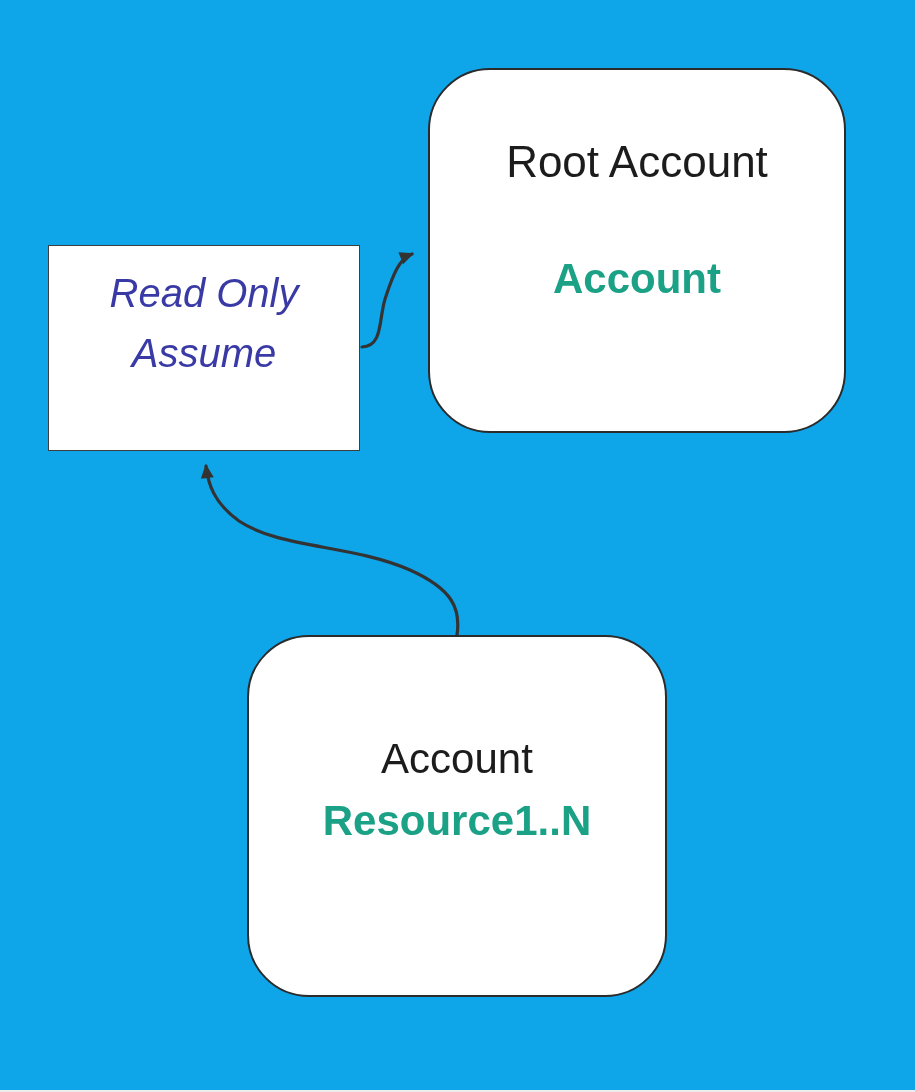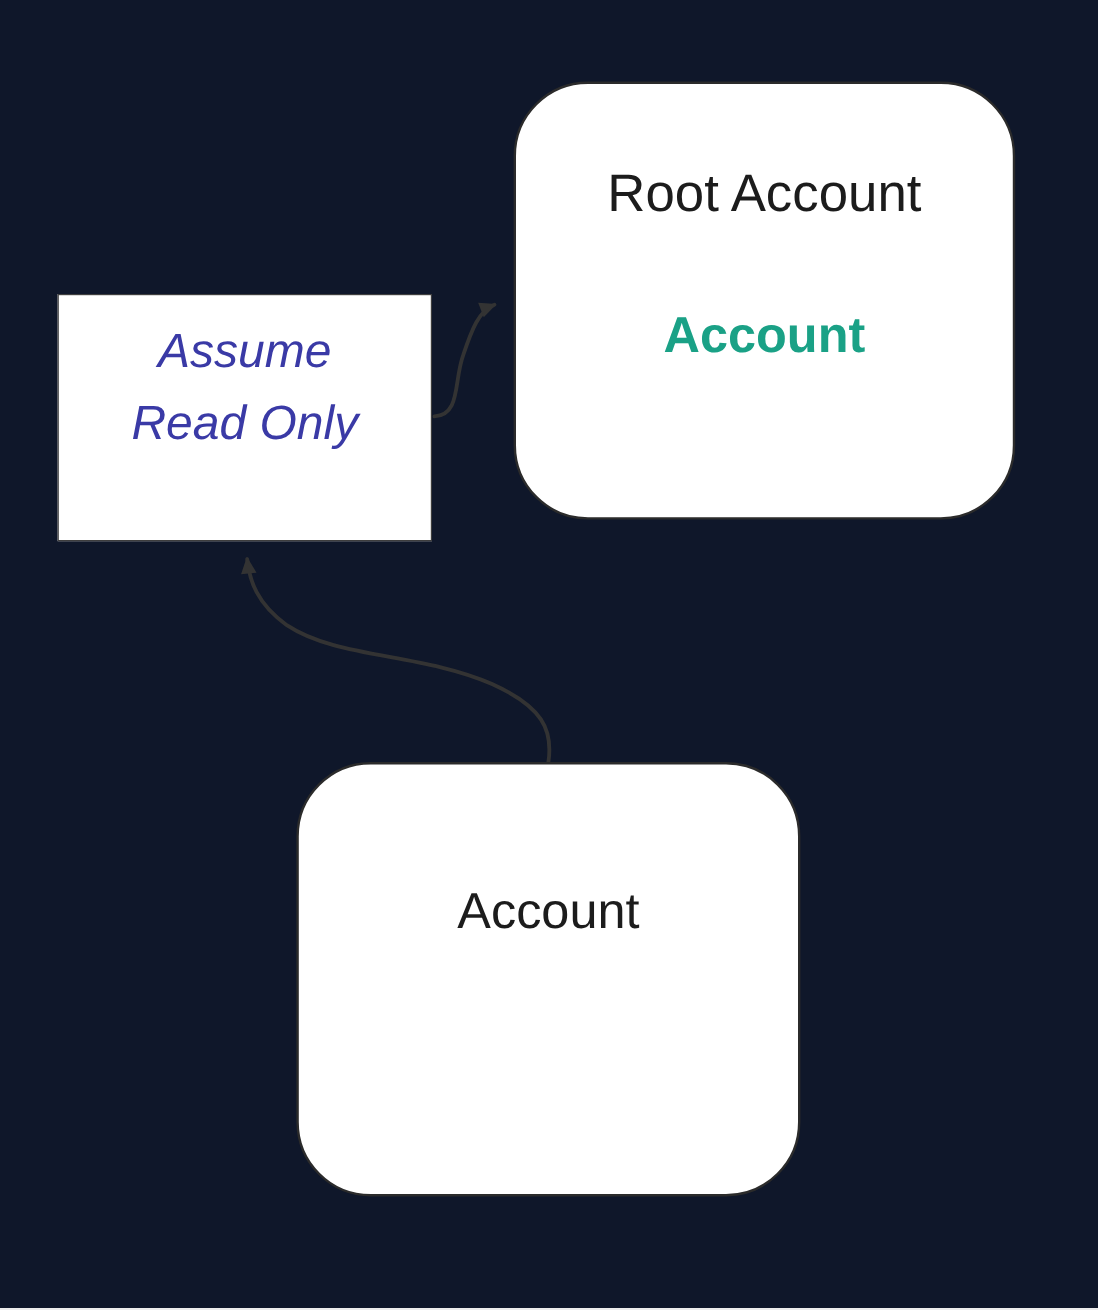--- a/index.html
+++ b/index.html
@@ -13,21 +13,21 @@
   body {
     font-family: "Liberation Sans", "DejaVu Sans", sans-serif;
     width: 915px;
     height: 1092px;
     overflow: hidden;
   }
   .stage {
     position: relative;
     width: 915px;
     height: 1092px;
-    background: #0f172a;
+    background: #0ea5e9;
     border-bottom: 2px solid #ededed;
   }
   .edges {
     position: absolute;
     inset: 0;
     width: 915px;
     height: 1092px;
     pointer-events: none;
   }
   .node {
@@ -107,24 +107,25 @@
 
   <div class="node node-rounded node-root">
     <div class="root-title">Root Account</div>
     <div class="root-action">
       <div>Account</div>
     </div>
   </div>
 
   <div class="node node-rect node-assume">
     <div class="assume-text">
+      <div>Read Only</div>
       <div>Assume</div>
-      <div>Read Only</div>
     </div>
   </div>
 
   <div class="node node-rounded node-integration">
     <div class="integration-text">
       <div>Account</div>
+      <div class="integration-resource">Resource1..N</div>
     </div>
   </div>
 
 </div>
 
 </body></html>

